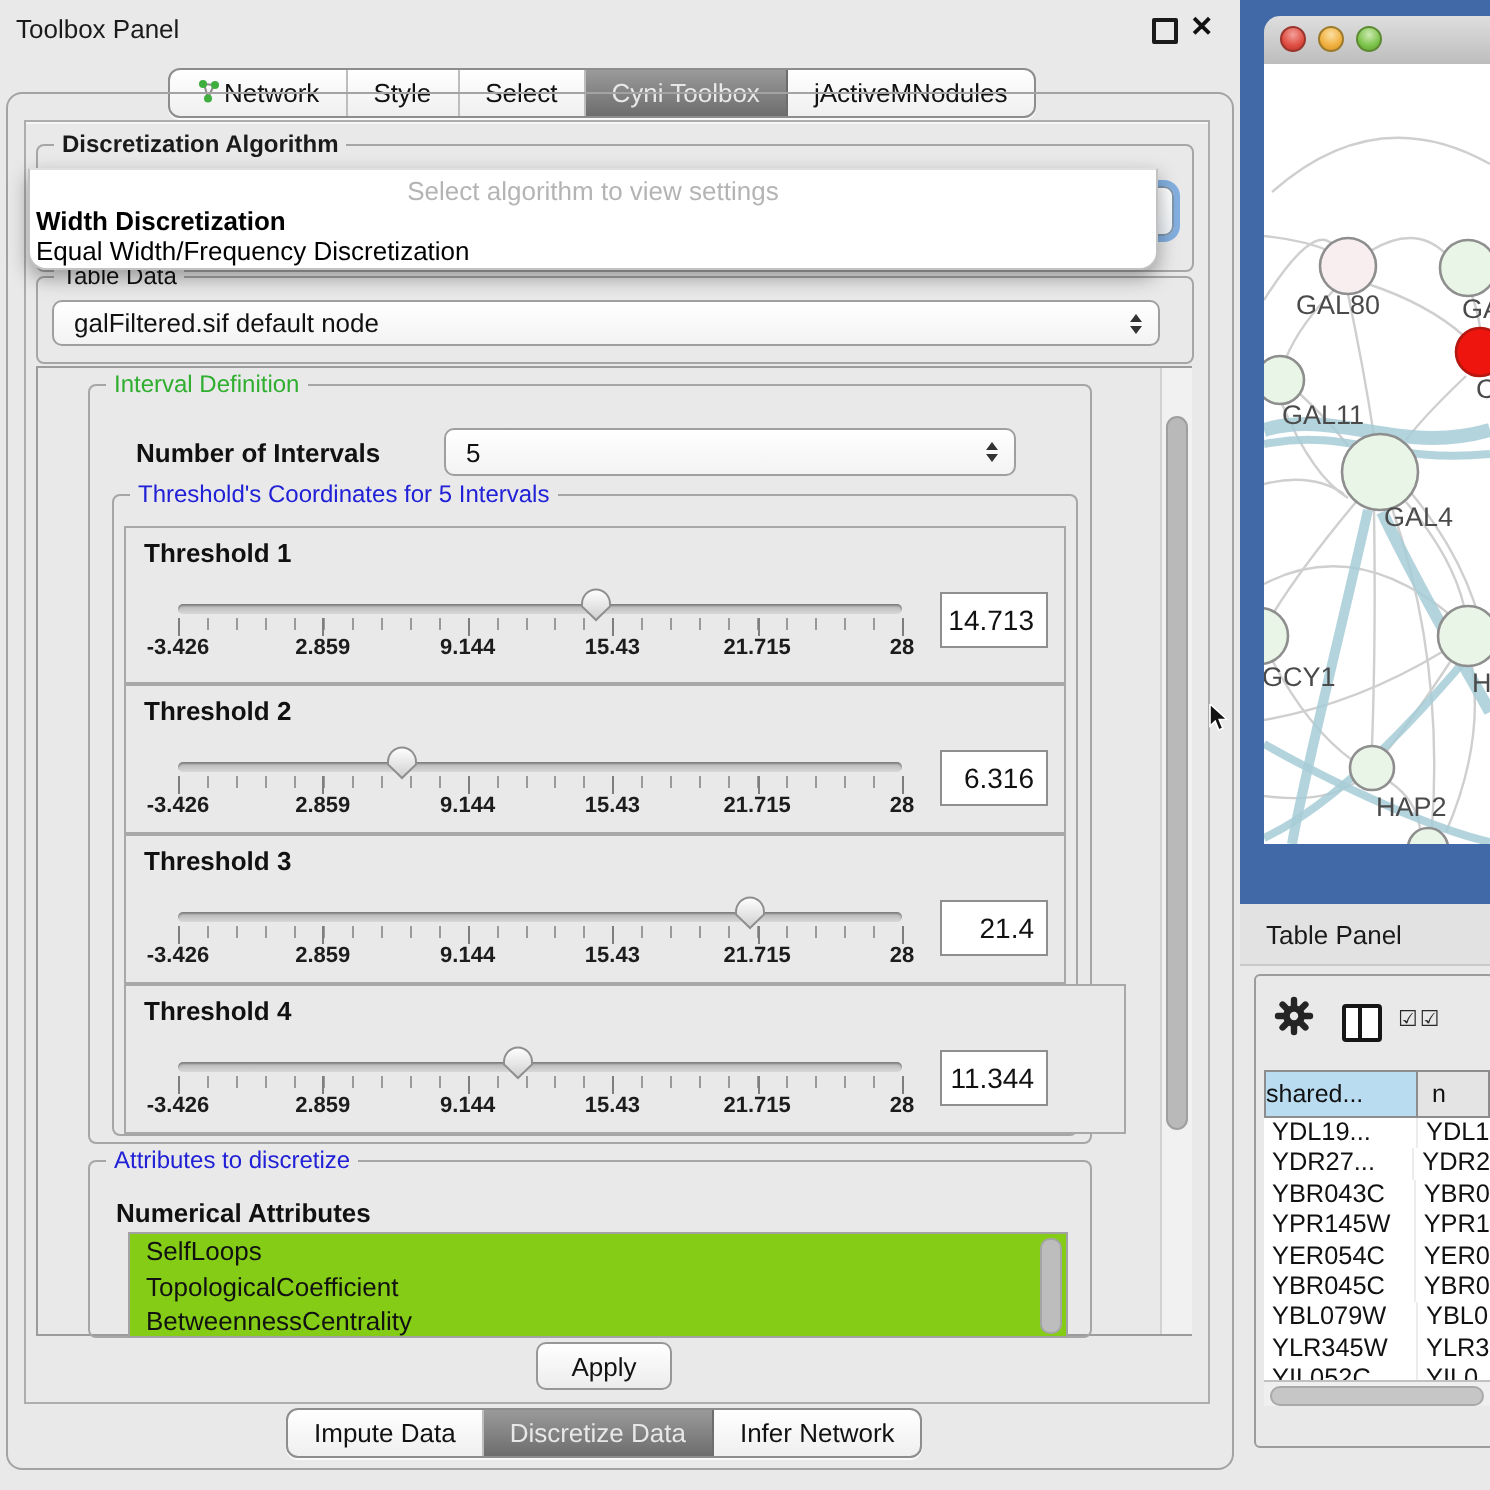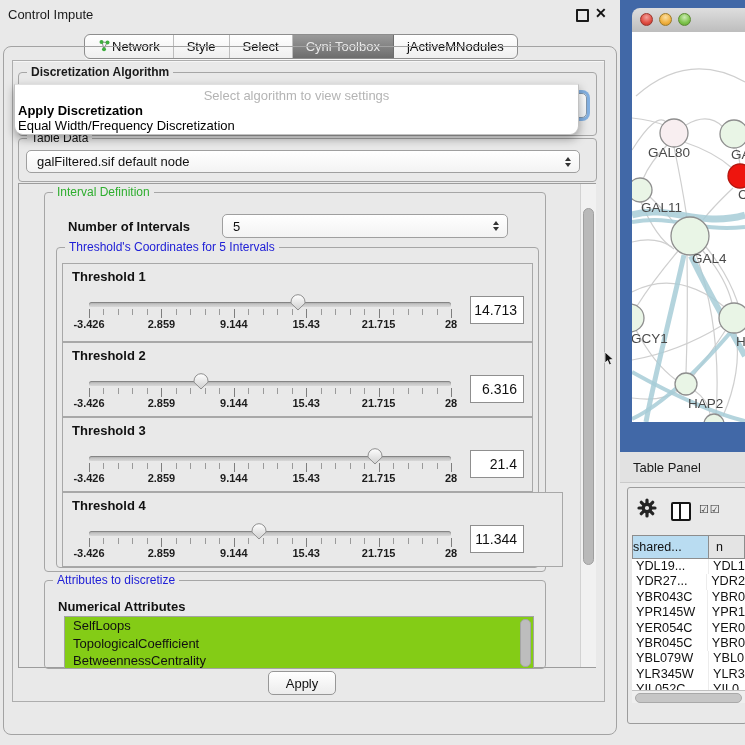--- a/index.html
+++ b/index.html
@@ -108,21 +108,21 @@
   #tp-hthumb{position:absolute;left:3px;top:2px;width:105px;height:8px;background:#c6c6c6;border:1px solid #a9a9a9;border-radius:5px;}
 
   #cursor{left:604px;top:352px;z-index:9;}
 </style>
 </head>
 <body>
 
 <div class="app">
 
   <div class="abs titlebar">
-    <span class="abs title-text">Control Impute</span>
+    <span class="abs title-text">Toolbox Panel</span>
     <span class="abs win-float"></span>
     <span class="abs win-close">✕</span>
   </div>
 
   <div class="abs seg top-seg" id="top-tabs">
       <span class="seg-tab">
         <span><svg width="13" height="13" viewBox="0 0 13 13">
             <g stroke="#8a8a8a" stroke-width="1">
               <line x1="4" y1="3" x2="9" y2="3.5"></line>
               <line x1="4" y1="3" x2="6" y2="10"></line>
@@ -307,20 +307,31 @@
         <div class="attr-item">TopologicalCoefficient</div>
         <div class="attr-item">BetweennessCentrality</div>
       </div>
     <div id="attr-vscroll"></div>
   </div>
 
   <div class="abs" id="apply-btn">
     <span>Apply</span>
   </div>
 
+  <div class="abs seg bottom-seg" id="bottom-tabs">
+      <span class="seg-tab">
+        <span>Impute Data</span>
+      </span>
+      <span class="seg-tab sel">
+        <span>Discretize Data</span>
+      </span>
+      <span class="seg-tab">
+        <span>Infer Network</span>
+      </span>
+    </div>
 
   <div class="abs" id="net-window">
     <div class="abs" id="mac-bar" style="left:12px;top:8px;">
       <span class="light light-red"></span>
       <span class="light light-yellow"></span>
       <span class="light light-green"></span>
     </div>
   </div>
   <div class="abs" id="net-canvas"><svg width="113" height="390" viewBox="632 32 113 390">
         <path d="M636,96 Q688,50 745,82" fill="none" stroke="#cfcfcf" stroke-width="1.2"></path>
@@ -437,16 +448,16 @@
   <div class="abs" id="tp-hscroll">
     <div id="tp-hthumb"></div>
   </div>
 
   <svg class="abs" id="cursor" width="12" height="15" viewBox="0 0 12 15">
     <path d="M1,0 L1,11 L3.6,8.6 L5.4,13 L7.4,12.1 L5.6,7.8 L9.4,7.6 Z" fill="#111" stroke="#fff" stroke-width="0.8"></path>
   </svg>
 
 <div class="abs" id="popup">
       <div class="popup-hint">Select algorithm to view settings</div>
-      <div class="popup-item bold">Apply Discretization</div>
+      <div class="popup-item bold">Width Discretization</div>
       <div class="popup-item">Equal Width/Frequency Discretization</div>
     </div>
   </div>
 
 </body></html>

